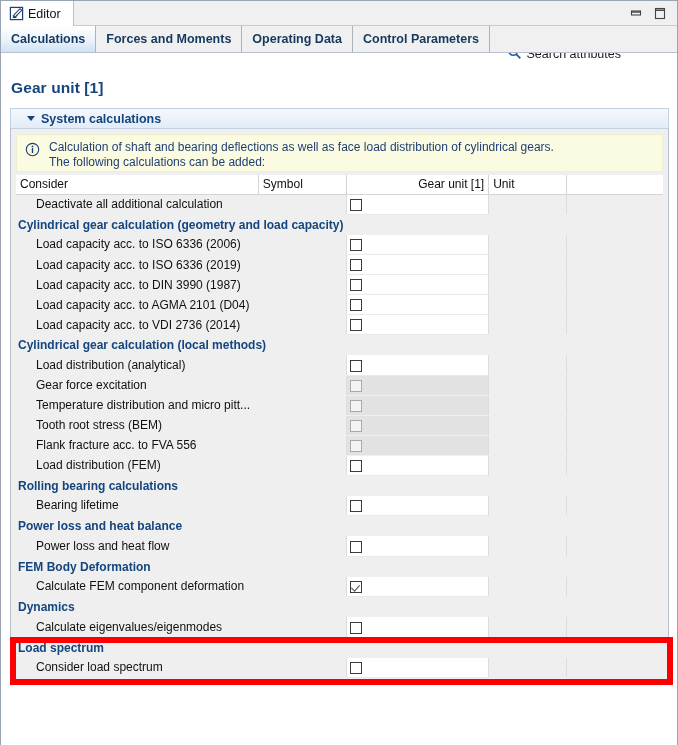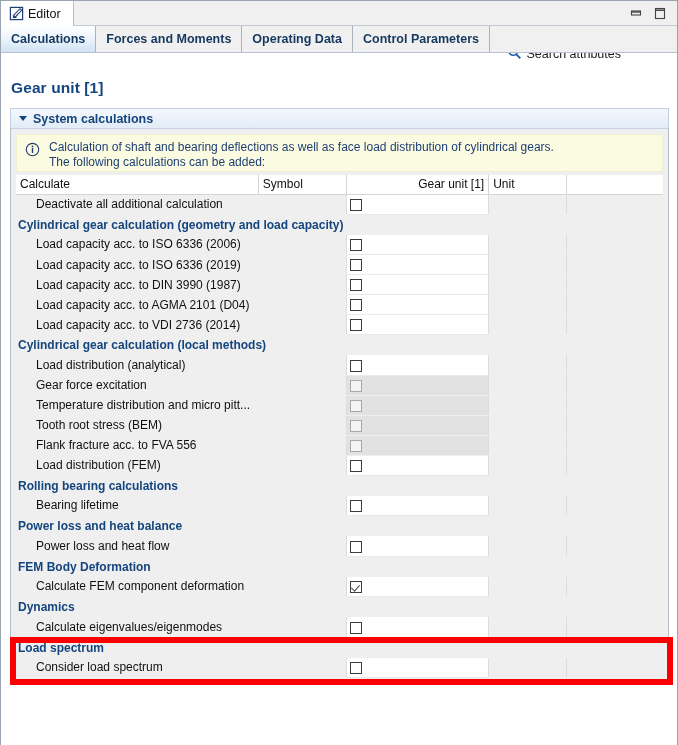--- a/index.html
+++ b/index.html
@@ -143,21 +143,21 @@
     box-sizing: border-box;
   }
   #sc-header {
     height: 20px;
     background: linear-gradient(to bottom, #f4f8fc 0%, #e2ecf7 100%);
     border: 1px solid #c3d2e2;
     border-bottom: none;
     box-sizing: border-box;
     display: flex;
     align-items: center;
-    padding-left: 8px;
+    padding-left: 16px;
     gap: 6px;
   }
   #sc-header .sc-title {
     font-size: 12.5px;
     font-weight: bold;
     color: #14457e;
   }
   .twisty {
     width: 0; height: 0;
     border-left: 4.5px solid transparent;
@@ -383,21 +383,21 @@
         <table class="calc-table">
           <colgroup>
             <col class="c-param">
               <col class="c-symbol">
               <col class="c-value">
               <col class="c-unit">
               <col class="c-extra">
           </colgroup>
           <thead>
             <tr>
-              <th>Calculate</th>
+              <th>Consider</th>
               <th>Symbol</th>
               <th class="th-value">Gear unit [1]</th>
               <th>Unit</th>
               <th></th>
             </tr>
           </thead>
           <tbody id="table-body">
               <tr class="row-item">
                 <td class="td-param">Deactivate all additional calculation</td>
                 <td class="td-symbol"></td>

